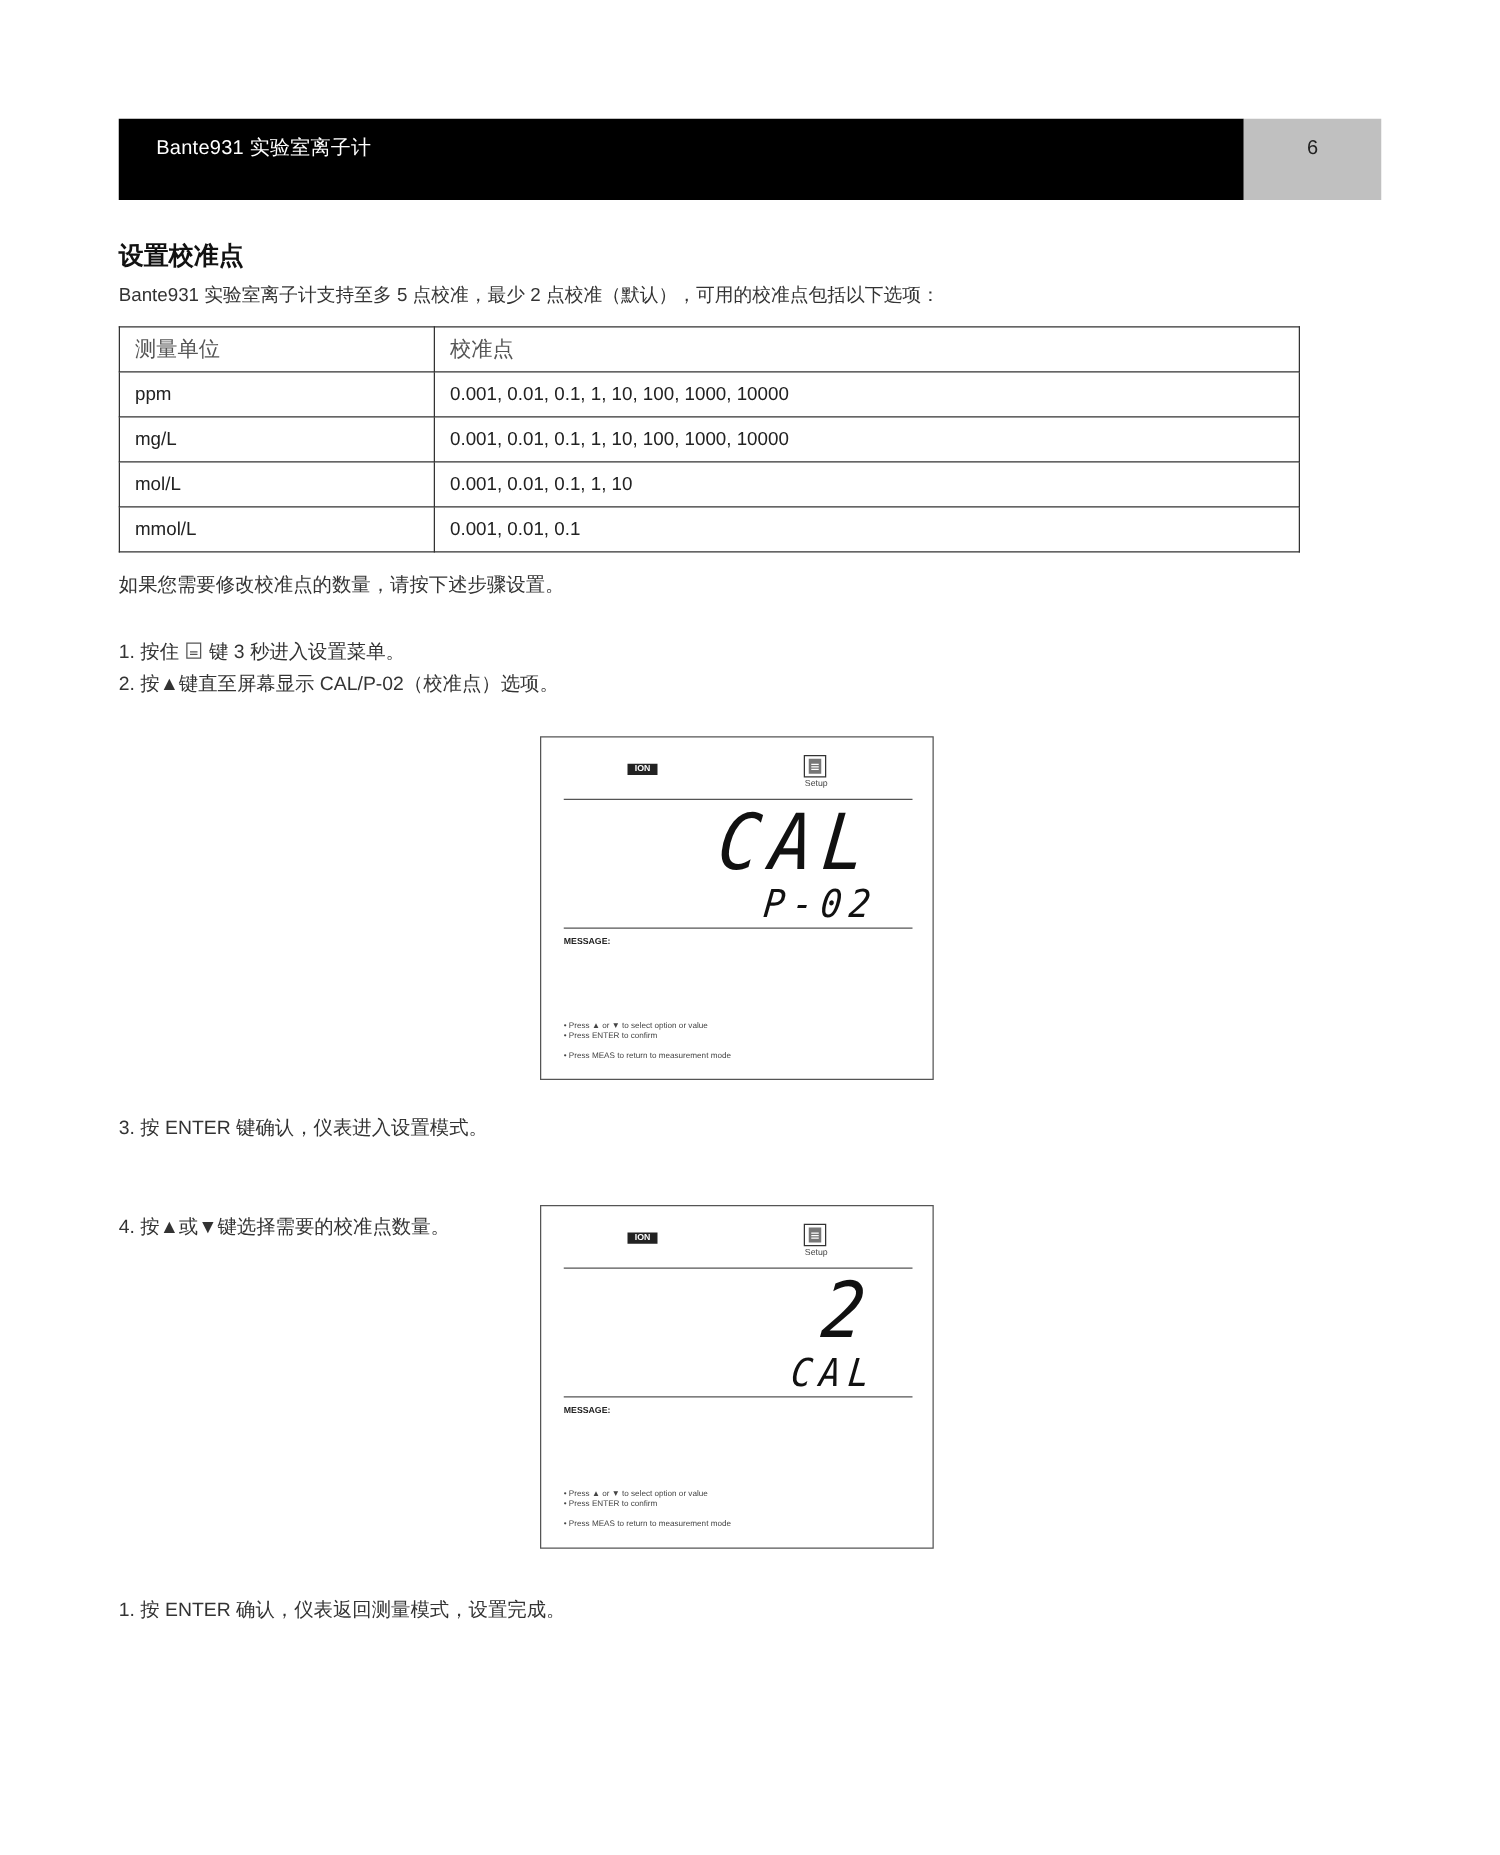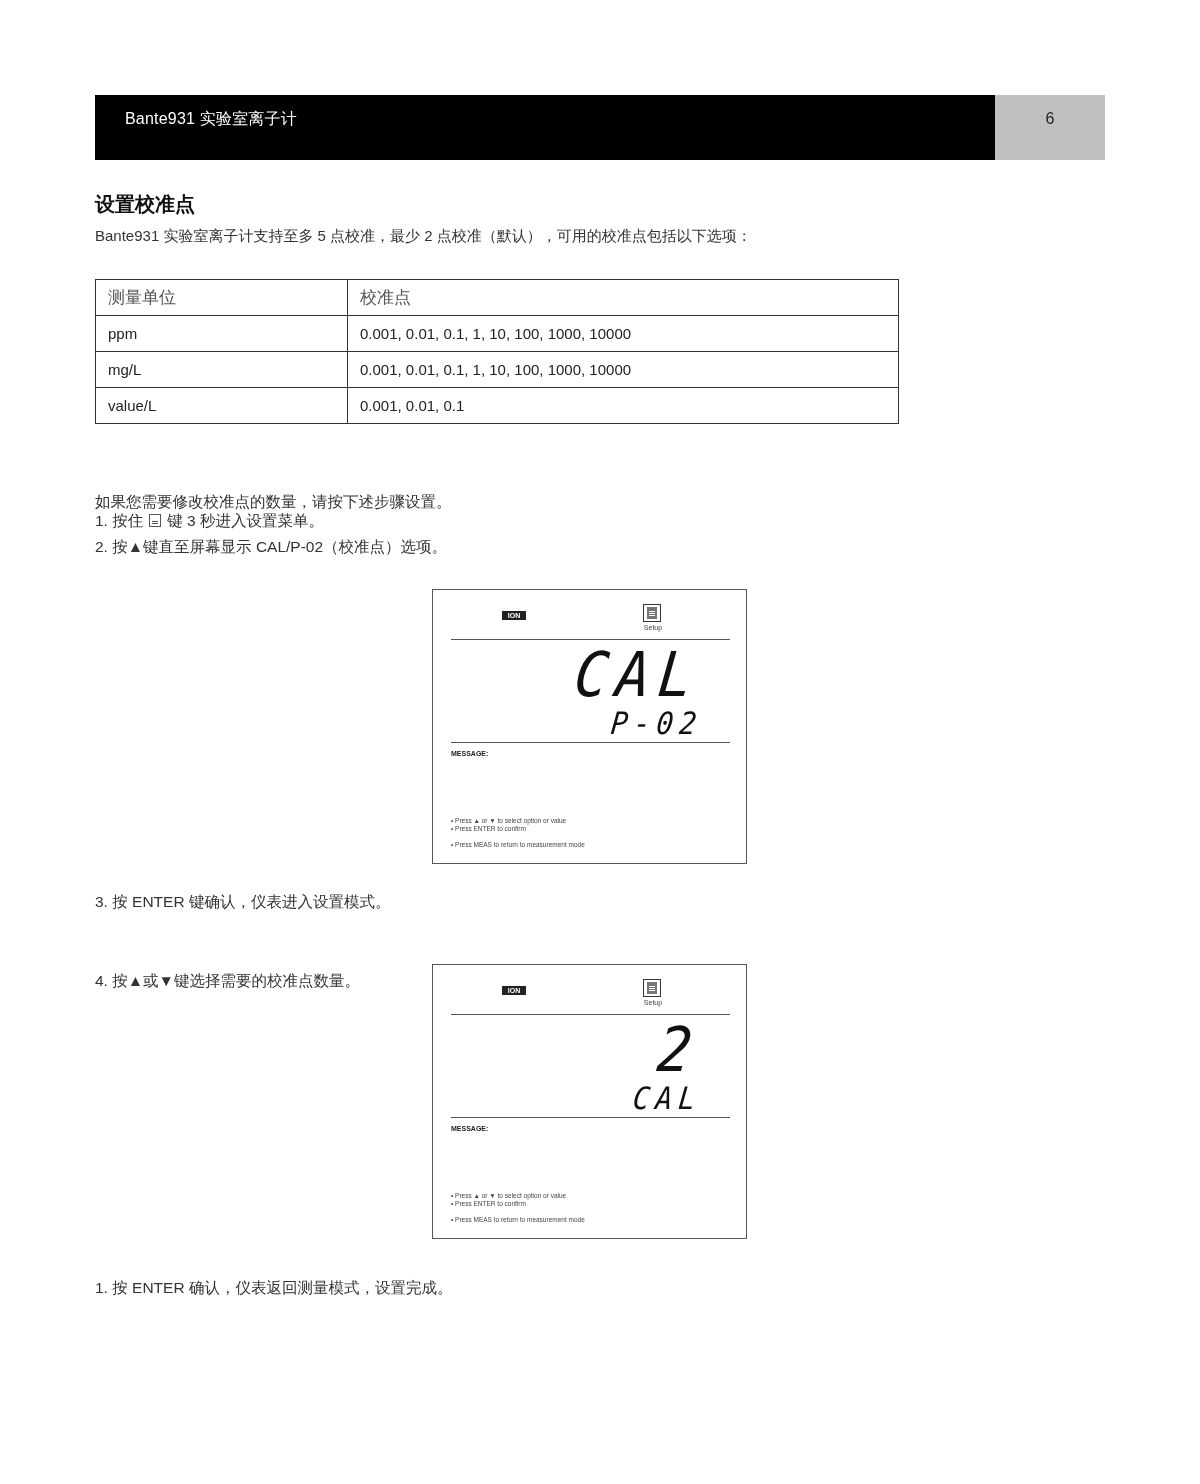--- a/index.html
+++ b/index.html
@@ -6,21 +6,21 @@
     html, body { width: 1200px; height: 1484px; background: #ffffff; }
     body { position: relative; font-family: "Liberation Sans", "DejaVu Sans", sans-serif; color: #222; }
 
     .header-bar { position: absolute; left: 95px; top: 95px; width: 1010px; height: 65px; display: flex; }
     .header-title { flex: 0 0 900px; background: #000; color: #fff; font-size: 16px; line-height: 47px; padding-left: 30px; font-family: "Liberation Sans Narrow", "Liberation Sans", sans-serif; letter-spacing: 0.2px; }
     .header-page { flex: 1; background: #c0c0c0; color: #222; font-size: 16px; line-height: 47px; text-align: center; }
 
     .section-title { position: absolute; left: 95px; top: 191px; font-size: 20px; font-weight: bold; color: #111; text-align: right; }
     .intro { position: absolute; left: 95px; top: 227px; font-size: 15px; color: #333; }
 
-    table.cal-table { position: absolute; left: 95px; top: 279px; width: 804px; border-collapse: collapse; font-size: 15px; color: #222; }
+    table.cal-table { position: absolute; left: 95px; top: 261px; width: 945px; border-collapse: collapse; font-size: 15px; color: #222; }
     table.cal-table td, table.cal-table th { border: 1px solid #333; height: 36px; padding: 0 12px; text-align: left; font-weight: normal; }
     table.cal-table th { color: #555; font-size: 17px; }
     table.cal-table col.c1 { width: 252px; }
 
     .para { position: absolute; left: 95px; font-size: 15.5px; color: #333; white-space: nowrap; }
     .inline-icon { display: inline-block; width: 12px; height: 13px; border: 1px solid #555; position: relative; vertical-align: -1px; margin: 0 6px; }
     .inline-icon::before { content: ""; position: absolute; left: 2px; right: 2px; top: 6px; height: 1px; background: #555; box-shadow: 0 2px 0 #555; }
 
     .lcd { position: absolute; left: 432px; width: 315px; height: 275px; border: 1px solid #555; background: #fff; }
     .lcd .ion-badge { position: absolute; left: 69px; top: 21px; width: 24px; height: 9px; background: #222; color: #fff; font-size: 7px; font-weight: bold; line-height: 9px; text-align: center; }
@@ -60,27 +60,31 @@
   </tr>
   <tr>
     <td>ppm</td>
     <td>0.001, 0.01, 0.1, 1, 10, 100, 1000, 10000</td>
   </tr>
   <tr>
     <td>mg/L</td>
     <td>0.001, 0.01, 0.1, 1, 10, 100, 1000, 10000</td>
   </tr>
   <tr>
-    <td>value/L</td>
+    <td>mol/L</td>
+    <td>0.001, 0.01, 0.1, 1, 10</td>
+  </tr>
+  <tr>
+    <td>mmol/L</td>
     <td>0.001, 0.01, 0.1</td>
   </tr>
 </tbody>
   </table>
 
-<div class="para" style="top:492px;">如果您需要修改校准点的数量，请按下述步骤设置。</div>
+<div class="para" style="top:458px;">如果您需要修改校准点的数量，请按下述步骤设置。</div>
 <div class="para" style="top:511px;">
   <span>1. 按住</span><span class="inline-icon"></span><span>键 3 秒进入设置菜单。</span>
 </div>
 <div class="para" style="top:537px;">2. 按▲键直至屏幕显示 CAL/P-02（校准点）选项。</div>
 
 <div class="lcd" style="top:589px;">
   <div class="ion-badge">ION</div>
   <div class="setup-icon"></div>
   <div class="setup-label">Setup</div>
   <div class="divider" style="top:49px;"></div>

